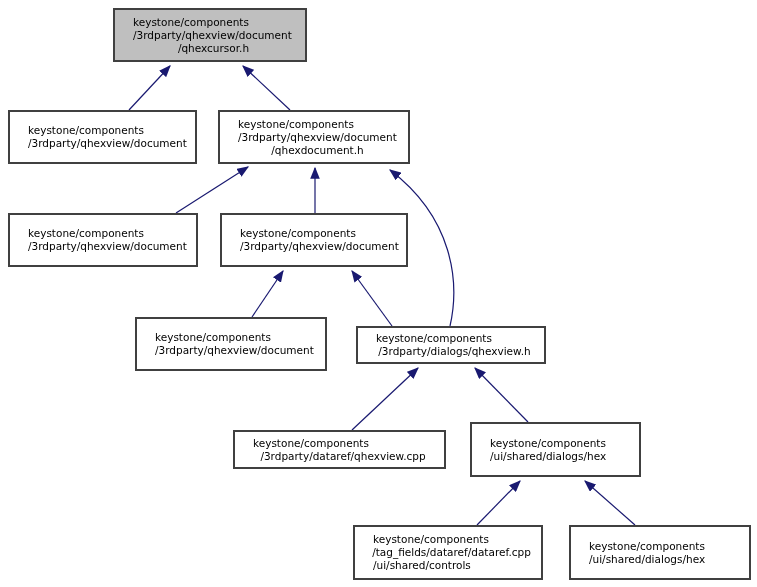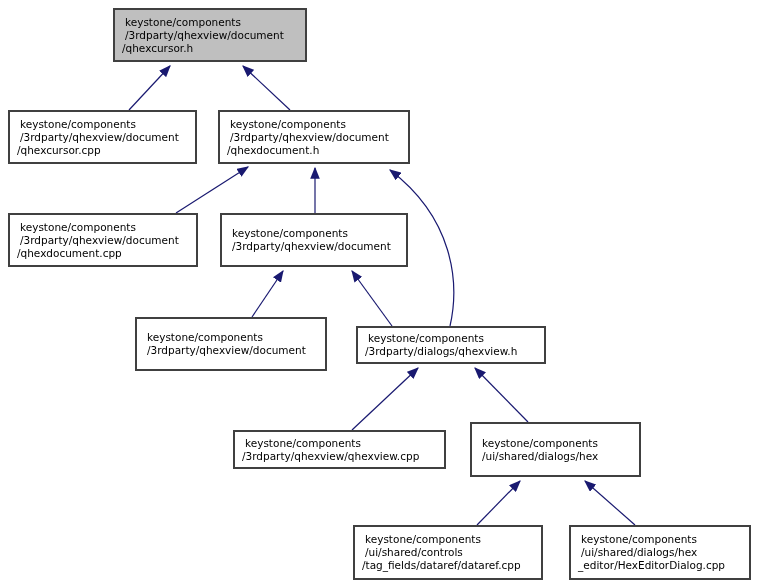--- a/index.html
+++ b/index.html
@@ -35,24 +35,24 @@
     flex-direction: column;
     justify-content: center;
     cursor: pointer;
   }
   .node.highlighted {
     background: #bfbfbf;
   }
   .node .line {
     white-space: nowrap;
     text-align: left;
-    padding-left: 10px;
+    padding-left: 18px;
   }
   .node .line.last {
-    text-align: left;
+    text-align: center;
     padding-left: 7px;
   }
   .edge {
     fill: none;
     stroke: #191970;
     stroke-width: 1.2;
   }
 </style>
 </head>
 <body>
@@ -80,56 +80,53 @@
   </svg>
   <div id="nodes">
       <div class="node highlighted" style="left: 113px; top: 8px; width: 194px; height: 54px;">
         <div class="line">keystone/components</div>
         <div class="line">/3rdparty/qhexview/document</div>
         <div class="line last">/qhexcursor.h</div>
       </div>
       <div class="node" style="left: 8px; top: 110px; width: 189px; height: 54px;">
         <div class="line">keystone/components</div>
         <div class="line">/3rdparty/qhexview/document</div>
-        <div class="line last">/qhexcursor.cpp</div>
       </div>
       <div class="node" style="left: 218px; top: 110px; width: 192px; height: 54px;">
         <div class="line">keystone/components</div>
         <div class="line">/3rdparty/qhexview/document</div>
         <div class="line last">/qhexdocument.h</div>
       </div>
       <div class="node" style="left: 8px; top: 213px; width: 190px; height: 54px;">
         <div class="line">keystone/components</div>
         <div class="line">/3rdparty/qhexview/document</div>
-        <div class="line last">/qhexdocument.cpp</div>
       </div>
       <div class="node" style="left: 220px; top: 213px; width: 188px; height: 54px;">
         <div class="line">keystone/components</div>
         <div class="line">/3rdparty/qhexview/document</div>
       </div>
       <div class="node" style="left: 135px; top: 317px; width: 192px; height: 54px;">
         <div class="line">keystone/components</div>
         <div class="line">/3rdparty/qhexview/document</div>
       </div>
       <div class="node" style="left: 356px; top: 326px; width: 190px; height: 38px;">
         <div class="line">keystone/components</div>
         <div class="line last">/3rdparty/dialogs/qhexview.h</div>
       </div>
       <div class="node" style="left: 233px; top: 430px; width: 213px; height: 39px;">
         <div class="line">keystone/components</div>
-        <div class="line last">/3rdparty/qhexview/qhexview.cpp</div>
+        <div class="line last">/3rdparty/dataref/qhexview.cpp</div>
       </div>
       <div class="node" style="left: 470px; top: 422px; width: 171px; height: 55px;">
         <div class="line">keystone/components</div>
         <div class="line">/ui/shared/dialogs/hex</div>
       </div>
       <div class="node" style="left: 353px; top: 525px; width: 190px; height: 55px;">
         <div class="line">keystone/components</div>
+        <div class="line last">/tag_fields/dataref/dataref.cpp</div>
         <div class="line">/ui/shared/controls</div>
-        <div class="line last">/tag_fields/dataref/dataref.cpp</div>
       </div>
       <div class="node" style="left: 569px; top: 525px; width: 182px; height: 55px;">
         <div class="line">keystone/components</div>
         <div class="line">/ui/shared/dialogs/hex</div>
-        <div class="line last">_editor/HexEditorDialog.cpp</div>
       </div>
     </div>
 </div>
 
 </body></html>

